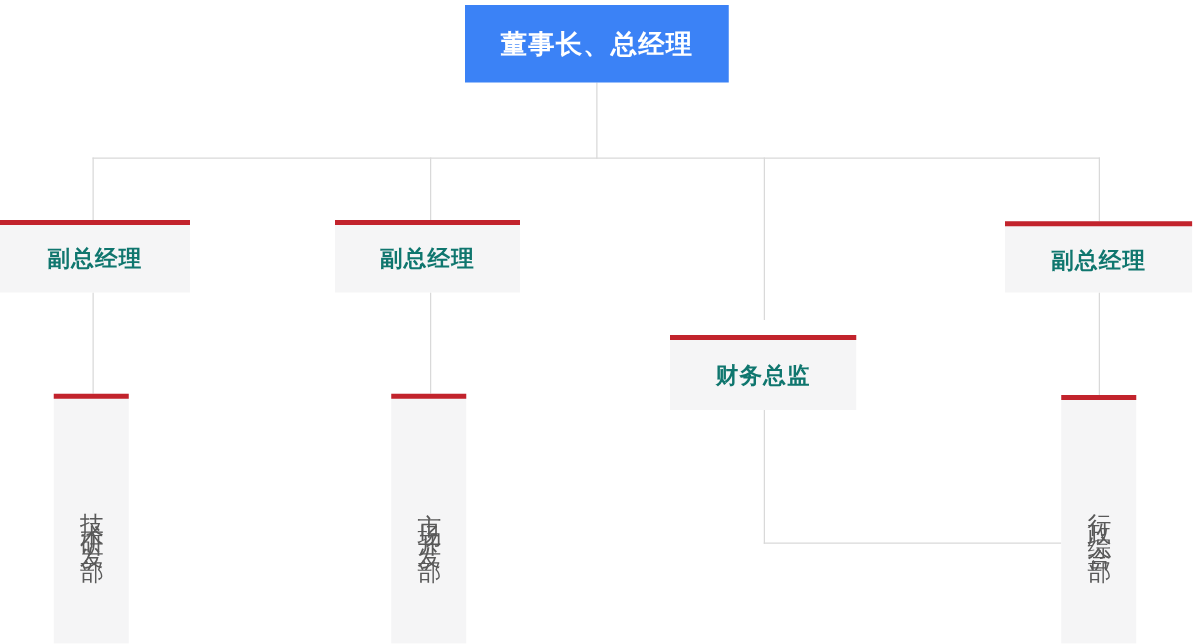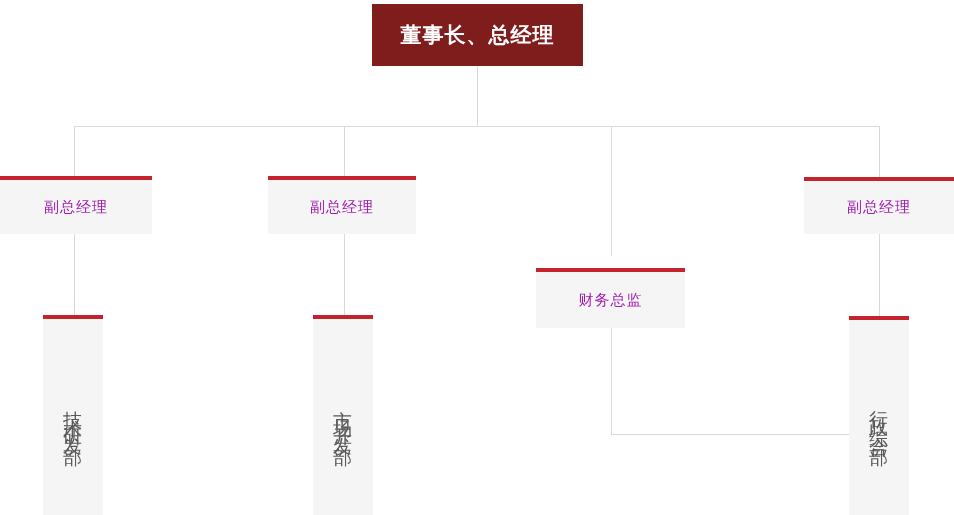--- a/index.html
+++ b/index.html
@@ -30,33 +30,33 @@
     background: #f5f5f6;
     border-top: 4px solid #c2232c;
     display: flex;
     align-items: center;
     justify-content: center;
   }
   .node .label { white-space: nowrap; }
 
   
   .node.root {
-    background: #7f1d1d;
+    background: #3b82f6;
     border-top: none;
     color: #ffffff;
     font-size: 21px;
     font-weight: bold;
     letter-spacing: 1px;
   }
 
   
   .node.level2 {
-    color: #a21caf;
-    font-size: 15px;
-    font-weight: normal;
+    color: #0f766e;
+    font-size: 18px;
+    font-weight: bold;
     letter-spacing: 1px;
   }
 
   
   .node.dept {
     color: #595959;
     font-size: 19px;
     font-weight: 500;
   }
   .node.dept .label {

